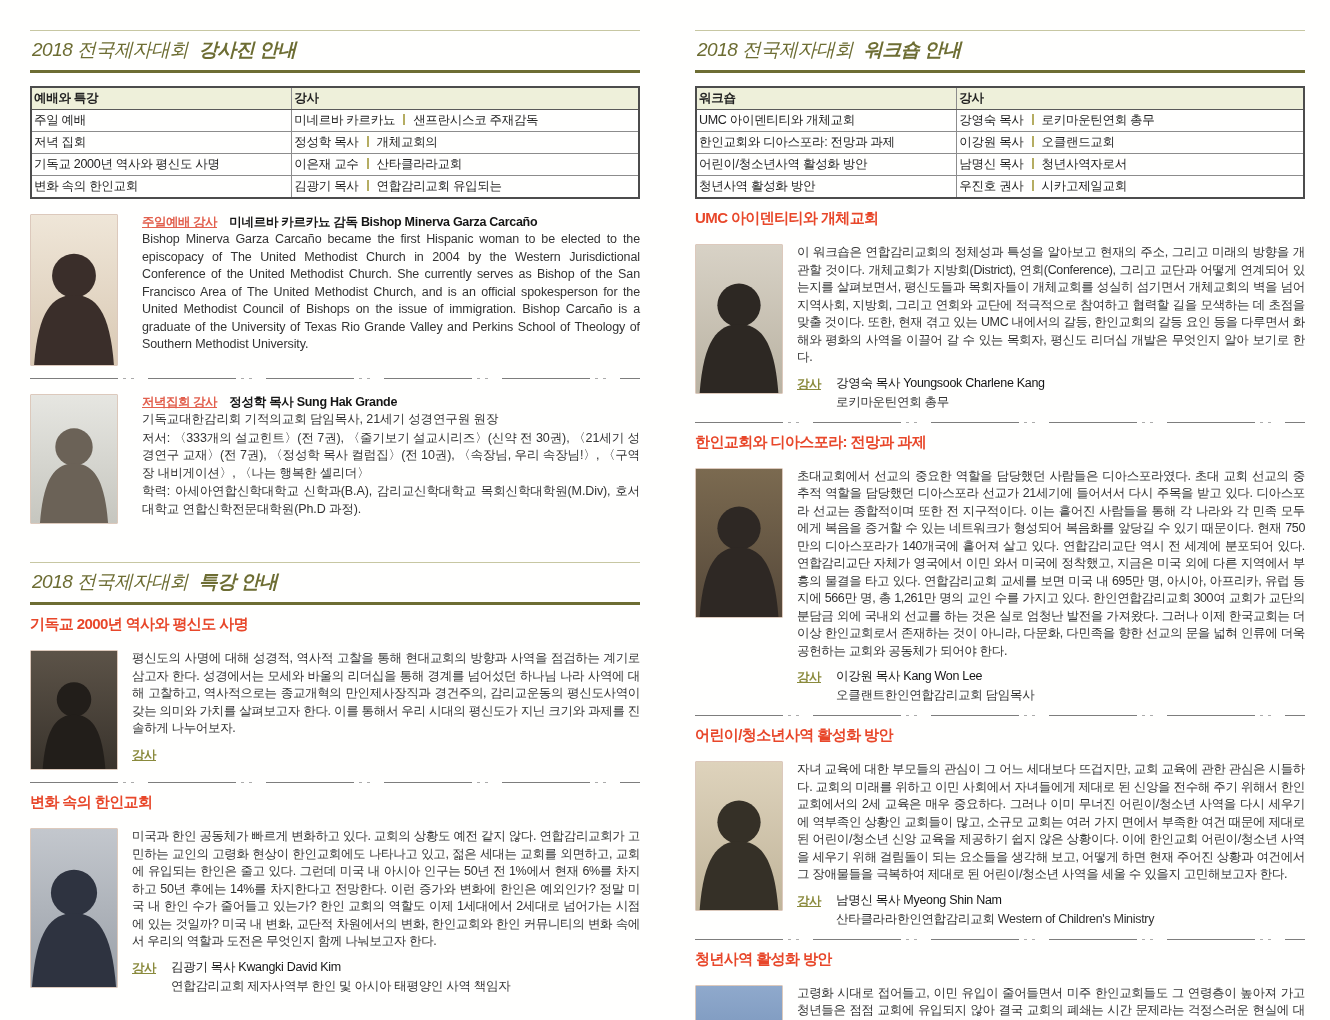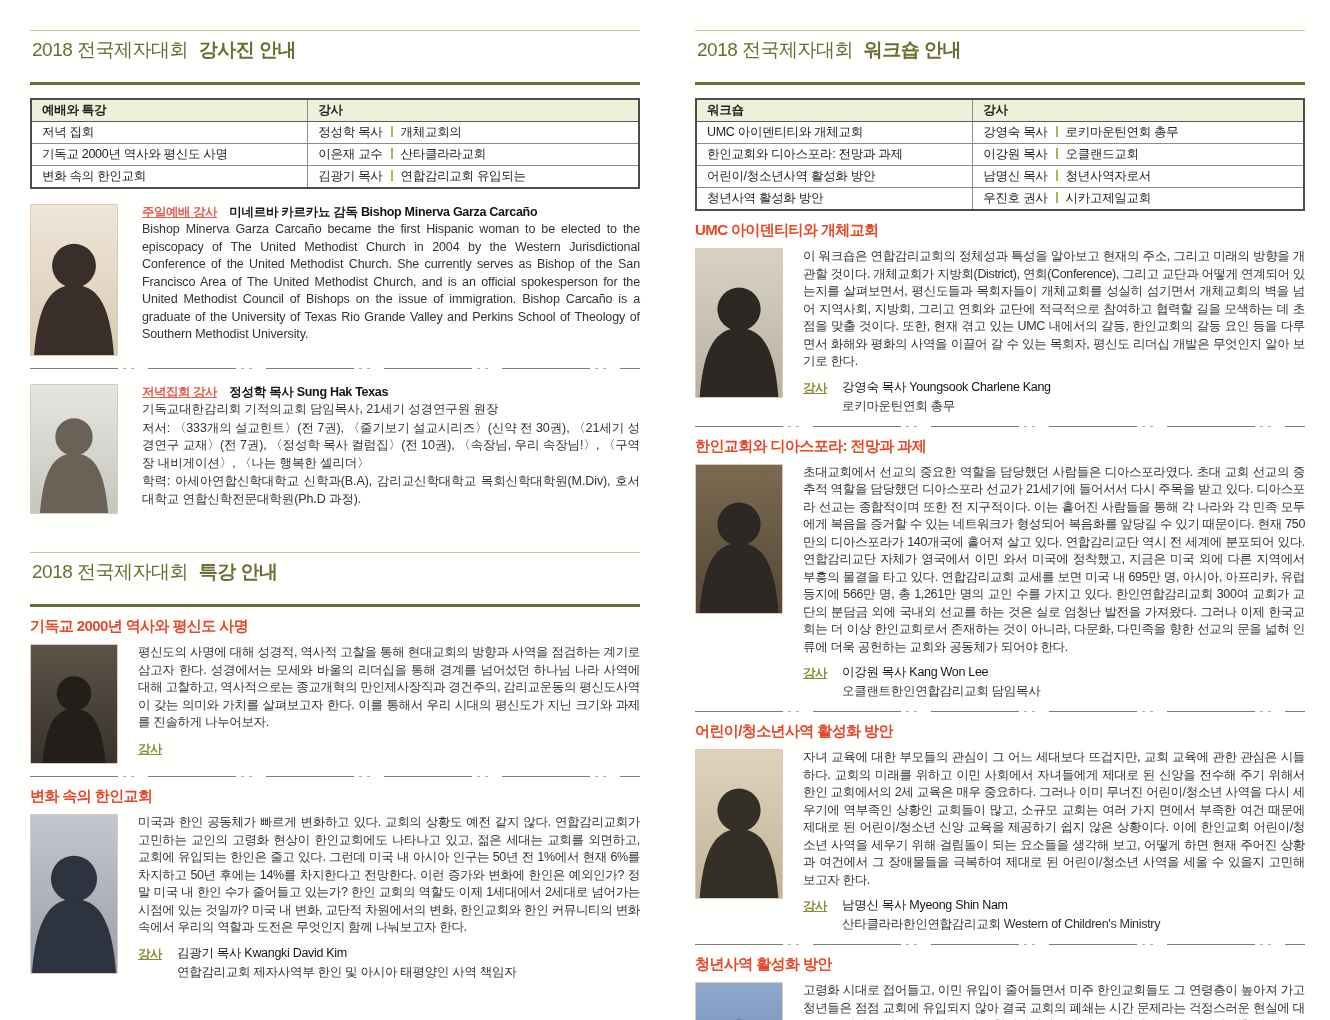--- a/index.html
+++ b/index.html
@@ -14,42 +14,43 @@
     display:flex;
     justify-content:space-between;
     overflow:hidden;
   }
   .col{width:610px;flex:none;}
 
   
   .sec-head{
     border-top:1px solid #c7c7a2;
     border-bottom:3px solid #6d6d33;
-    padding:6px 2px 19px 2px;
+    padding:6px 2px 7px 2px;
     font-size:19px;
     color:#6d6d33;
     letter-spacing:-0.5px;
     white-space:nowrap;
+    font-style:italic;
   }
   .sec-head .pre{font-weight:normal;margin-right:6px;}
   .sec-head .ttl{font-weight:bold;}
 
   
   table.info-table{
     width:100%;
     border-collapse:collapse;
     margin-top:13px;
     font-size:12.5px;
     color:#222;
     table-layout:fixed;
   }
   table.info-table{border:2px solid #4c4c4c;}
   .info-table th,.info-table td{
     border:1px solid #8c8c8c;
-    padding:2px 10px;
+    padding:2px 2px;
     height:16px;
     text-align:left;
     letter-spacing:-0.3px;
     overflow:hidden;
     white-space:nowrap;
   }
   .info-table th{
     background:#eef0da;
     font-weight:bold;
     border-bottom:1px solid #5a5a5a;
@@ -84,21 +85,21 @@
   .tag{color:#e2604e;font-weight:bold;text-decoration:underline;margin-right:9px;letter-spacing:-0.5px;}
   .person-name{font-weight:bold;color:#151515;letter-spacing:-0.3px;}
   .bio-content p{margin:0 0 1px 0;}
 
   
   .topic{margin-top:2px;}
   .topic-title{
     font-size:15px;font-weight:bold;color:#e8472a;
     margin:10px 0 8px 0;letter-spacing:-0.6px;
   }
-  .topic-body{display:flex;gap:20px;}
+  .topic-body{display:flex;gap:14px;margin-top:16px;}
   .t-right{flex:1;}
   .t-text{font-size:12.5px;line-height:17.5px;text-align:justify;color:#333;margin:0;letter-spacing:-0.35px;}
   .lect{display:flex;gap:15px;margin-top:9px;font-size:12.5px;align-items:flex-start;}
   .lect-label{color:#8a8a3c;font-weight:bold;text-decoration:underline;flex:none;letter-spacing:-0.5px;}
   .lect-name{font-weight:normal;color:#151515;letter-spacing:-0.3px;line-height:15px;}
   .lect-affil{color:#333;margin-top:4px;letter-spacing:-0.3px;line-height:15px;}
 
   .divider{
     border:none;height:1px;margin:12px 0 3px 0;
     background:repeating-linear-gradient(90deg,
@@ -123,20 +124,24 @@
       <span class="ttl">강사진 안내</span>
     </div>
 
     <table class="info-table">
       <tbody>
           <tr>
         <th class="col-topic">예배와 특강</th>
         <th>강사</th>
       </tr>
       <tr>
+        <td>주일 예배</td>
+        <td><span>미네르바 카르카뇨</span><span class="vsep"></span><span>샌프란시스코 주재감독</span></td>
+      </tr>
+      <tr>
         <td>저녁 집회</td>
         <td><span>정성학 목사</span><span class="vsep"></span><span>개체교회의</span></td>
       </tr>
       <tr>
         <td>기독교 2000년 역사와 평신도 사명</td>
         <td><span>이은재 교수</span><span class="vsep"></span><span>산타클라라교회</span></td>
       </tr>
       <tr>
         <td>변화 속의 한인교회</td>
         <td><span>김광기 목사</span><span class="vsep"></span><span>연합감리교회 유입되는</span></td>
@@ -165,21 +170,21 @@
     <div class="bio">
       <div class="photo h128 c-chung">
         <svg viewBox="0 0 100 100" preserveAspectRatio="xMidYMax slice">
             <circle cx="50" cy="30" r="17" fill="currentColor"></circle>
             <path d="M50 45 C33 45 22 58 19 100 L81 100 C78 58 67 45 50 45 Z" fill="currentColor"></path>
           </svg>
       </div>
       <div class="bio-content">
         <p class="bio-head">
           <span class="tag">저녁집회 강사</span>
-          <span class="person-name">정성학 목사 Sung Hak Texas</span>
+          <span class="person-name">정성학 목사 Sung Hak Grande</span>
         </p>
         <p>기독교대한감리회 기적의교회 담임목사, 21세기 성경연구원 원장</p>
         <p>저서: 〈333개의 설교힌트〉(전 7권), 〈줄기보기 설교시리즈〉(신약 전 30권), 〈21세기 성경연구 교재〉(전 7권), 〈정성학 목사 컬럼집〉(전 10권), 〈속장님, 우리 속장님!〉, 〈구역장 내비게이션〉, 〈나는 행복한 셀리더〉</p>
         <p>학력: 아세아연합신학대학교 신학과(B.A), 감리교신학대학교 목회신학대학원(M.Div), 호서대학교 연합신학전문대학원(Ph.D 과정).</p>
       </div>
     </div>
 
     <div class="spacer-lg"></div>
 
     <div class="sec-head">

